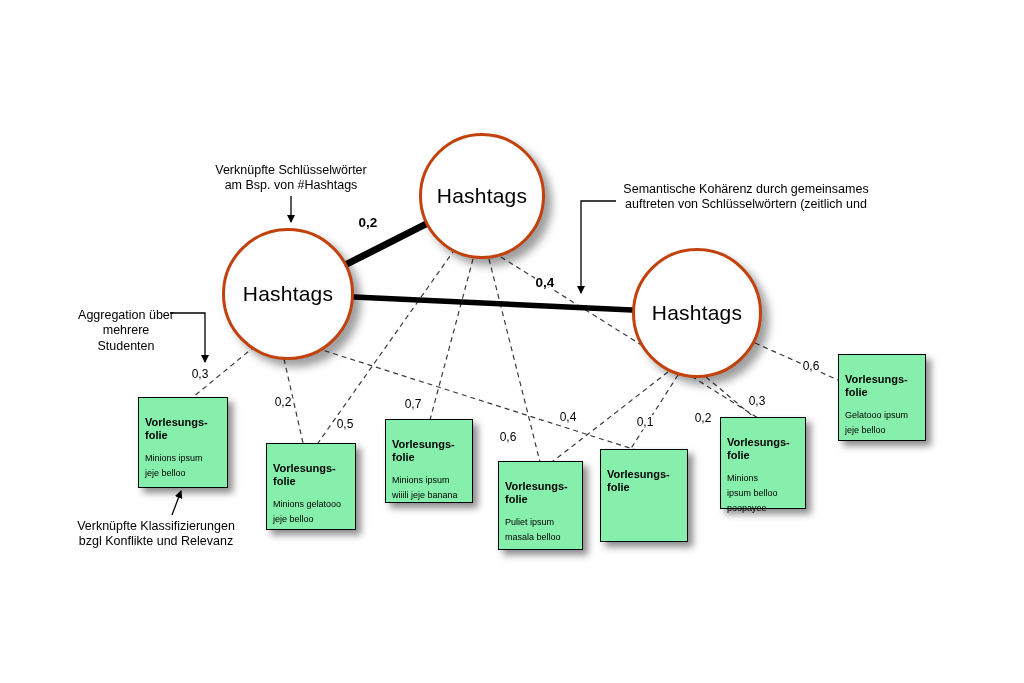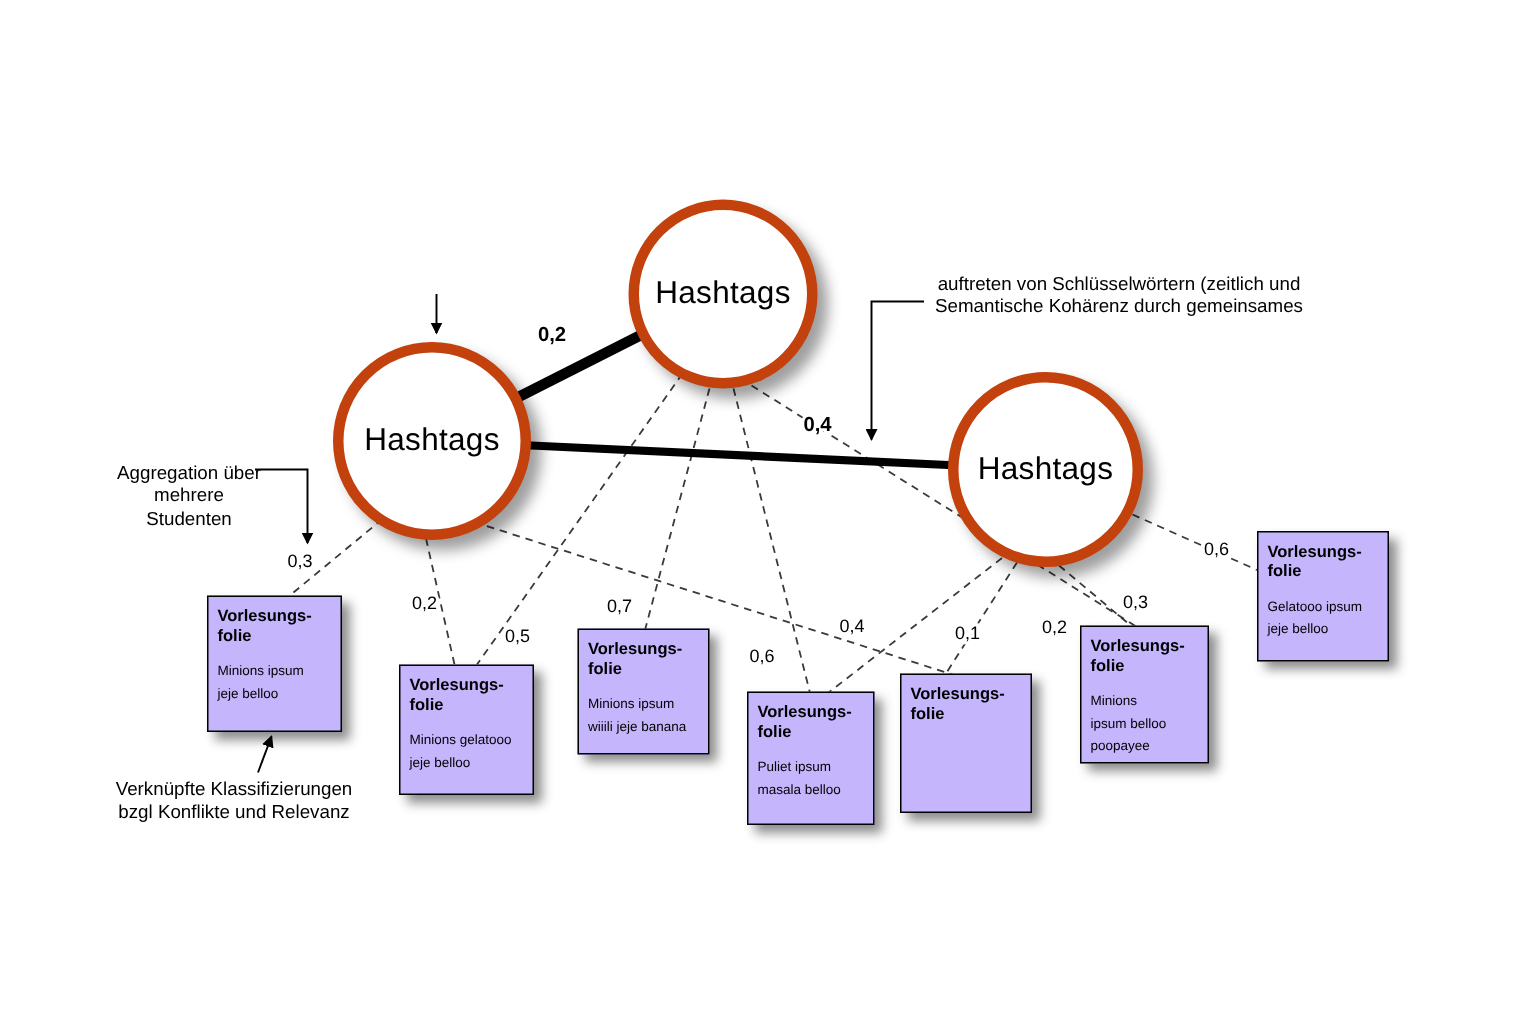--- a/index.html
+++ b/index.html
@@ -1,26 +1,26 @@
 <!DOCTYPE html>
 <html><head>
 <meta charset="utf-8">
 <style>
   * { margin:0; padding:0; box-sizing:border-box; }
   html,body { width:1024px; height:683px; background:#fff; overflow:hidden; }
   body { font-family:"Liberation Sans","DejaVu Sans",sans-serif; color:#000; }
   .stage { position:relative; width:1024px; height:683px; background:#fff; }
   .edges { position:absolute; left:0; top:0; }
 
-  .node { position:absolute; border-radius:50%; background:#fff; border:7px solid #c2410c;
+  .node { position:absolute; border-radius:50%; background:#fff; border:3px solid #c2410c;
           box-shadow:7px 7px 9px rgba(0,0,0,.38); display:flex; align-items:center; justify-content:center; }
   .node-label { font-size:21px; letter-spacing:.2px; }
 
-  .slide { position:absolute; background:#c4b5fd; border:1.5px solid #000;
-           box-shadow:5px 5px 7px rgba(0,0,0,.45); padding:7px 6px; }
+  .slide { position:absolute; background:#86efac; border:1.5px solid #000;
+           box-shadow:5px 5px 7px rgba(0,0,0,.45); padding:18px 6px; }
   .slide-title { font-size:11px; font-weight:bold; line-height:1.2; margin-bottom:9px; }
   .slide-body { font-size:9px; line-height:1.65; }
 
   .annotation { position:absolute; transform:translateX(-50%); text-align:center;
                 font-size:12.5px; line-height:1.22; }
   .annotation div { white-space:nowrap; }
 
   svg .dashed { stroke:#3a3a3a; stroke-width:1.2; stroke-dasharray:5 4; fill:none; }
   svg .strong { stroke:#000; stroke-linecap:round; fill:none; }
   svg .anno-arrow { stroke:#000; stroke-width:1.3; fill:none; }
@@ -138,23 +138,27 @@
       <div class="slide" style="left: 838px; top: 354px; width: 88px; height: 87px;">
         <div class="slide-title">
           <div>Vorlesungs-</div>
           <div>folie</div>
         </div>
         <div class="slide-body">
           <div>Gelatooo ipsum</div>
           <div>jeje belloo</div>
         </div>
       </div>
+      <div class="annotation" style="left: 291px; top: 163px;">
+        <div>Verknüpfte Schlüsselwörter</div>
+        <div>am Bsp. von #Hashtags</div>
+      </div>
       <div class="annotation" style="left: 746px; top: 182px;">
+        <div>Semantische Kohärenz durch gemeinsames</div>
         <div>auftreten von Schlüsselwörtern (zeitlich und</div>
-        <div>Semantische Kohärenz durch gemeinsames</div>
       </div>
       <div class="annotation" style="left: 126px; top: 308px;">
         <div>Aggregation über</div>
         <div>mehrere</div>
         <div>Studenten</div>
       </div>
       <div class="annotation" style="left: 156px; top: 519px;">
         <div>Verknüpfte Klassifizierungen</div>
         <div>bzgl Konflikte und Relevanz</div>
       </div>

